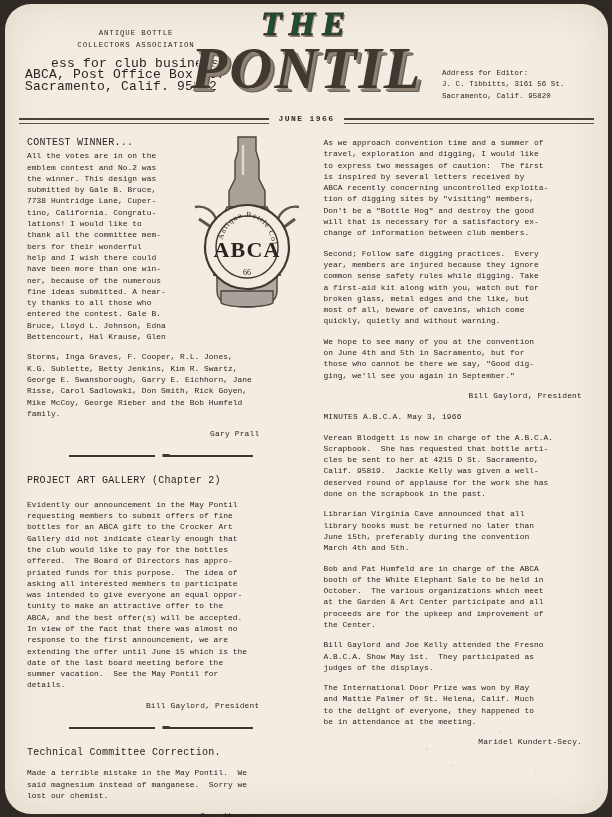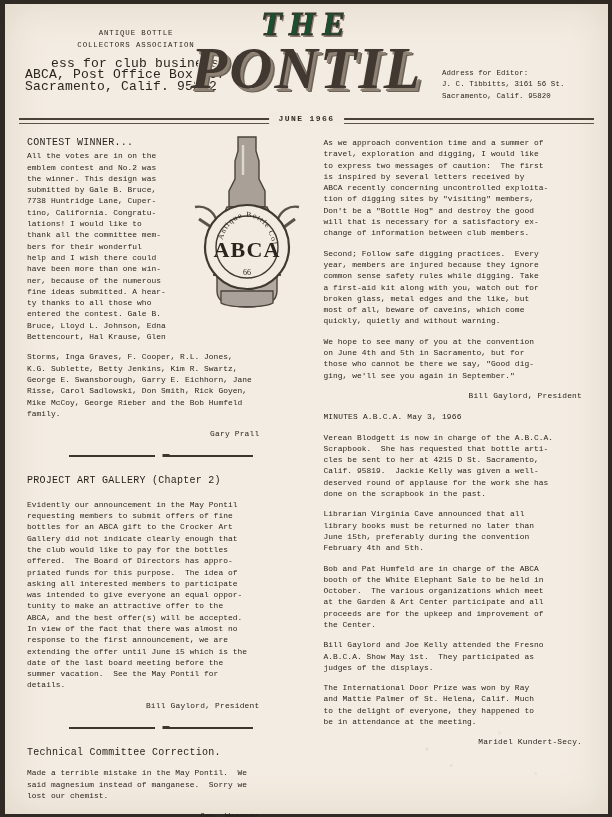--- a/index.html
+++ b/index.html
@@ -15,20 +15,21 @@
   }
   .paper{
     position:absolute;left:5px;top:4px;right:4px;bottom:3px;
     background:#f3ece2;
     background-image:
       radial-gradient(ellipse at 78% 96%, rgba(160,130,95,.30) 0%, rgba(160,130,95,0) 42%),
       radial-gradient(ellipse at 12% 8%, rgba(150,125,95,.13) 0%, rgba(150,125,95,0) 38%),
       radial-gradient(ellipse at 96% 50%, rgba(150,120,90,.16) 0%, rgba(150,120,90,0) 45%),
       linear-gradient(100deg,#f6f1e8 0%,#f1ead f 40%,#efe6d9 100%);
     box-shadow:inset 0 0 40px rgba(140,115,85,.18);
+    border-radius:26px;
   }
   .grain{
     position:absolute;inset:0;pointer-events:none;opacity:.5;
     background-image:
       radial-gradient(circle at 70% 92%, rgba(120,90,60,.20) 0 1px, transparent 2px),
       radial-gradient(circle at 74% 94%, rgba(120,90,60,.16) 0 1px, transparent 2px),
       radial-gradient(circle at 82% 90%, rgba(120,90,60,.14) 0 1px, transparent 2px),
       radial-gradient(circle at 88% 95%, rgba(120,90,60,.12) 0 1px, transparent 2px);
   }
   .sheet{position:absolute;inset:0;padding:0;}
@@ -296,21 +297,21 @@
             <div class="minutes-head">MINUTES A.B.C.A. May 3, 1966</div>
             <div class="para">Verean Blodgett is now in charge of the A.B.C.A.
 Scrapbook.  She has requested that bottle arti-
 cles be sent to her at 4215 D St. Sacramento,
 Calif. 95819.  Jackie Kelly was given a well-
 deserved round of applause for the work she has
 done on the scrapbook in the past.</div>
             <div class="para">Librarian Virginia Cave announced that all
 library books must be returned no later than
 June 15th, preferably during the convention
-February 4th and 5th.</div>
+March 4th and 5th.</div>
             <div class="para">Bob and Pat Humfeld are in charge of the ABCA
 booth of the White Elephant Sale to be held in
 October.  The various organizations which meet
 at the Garden &amp; Art Center participate and all
 proceeds are for the upkeep and improvement of
 the Center.</div>
             <div class="para">Bill Gaylord and Joe Kelly attended the Fresno
 A.B.C.A. Show May 1st.  They participated as
 judges of the displays.</div>
             <div class="para">The International Door Prize was won by Ray

